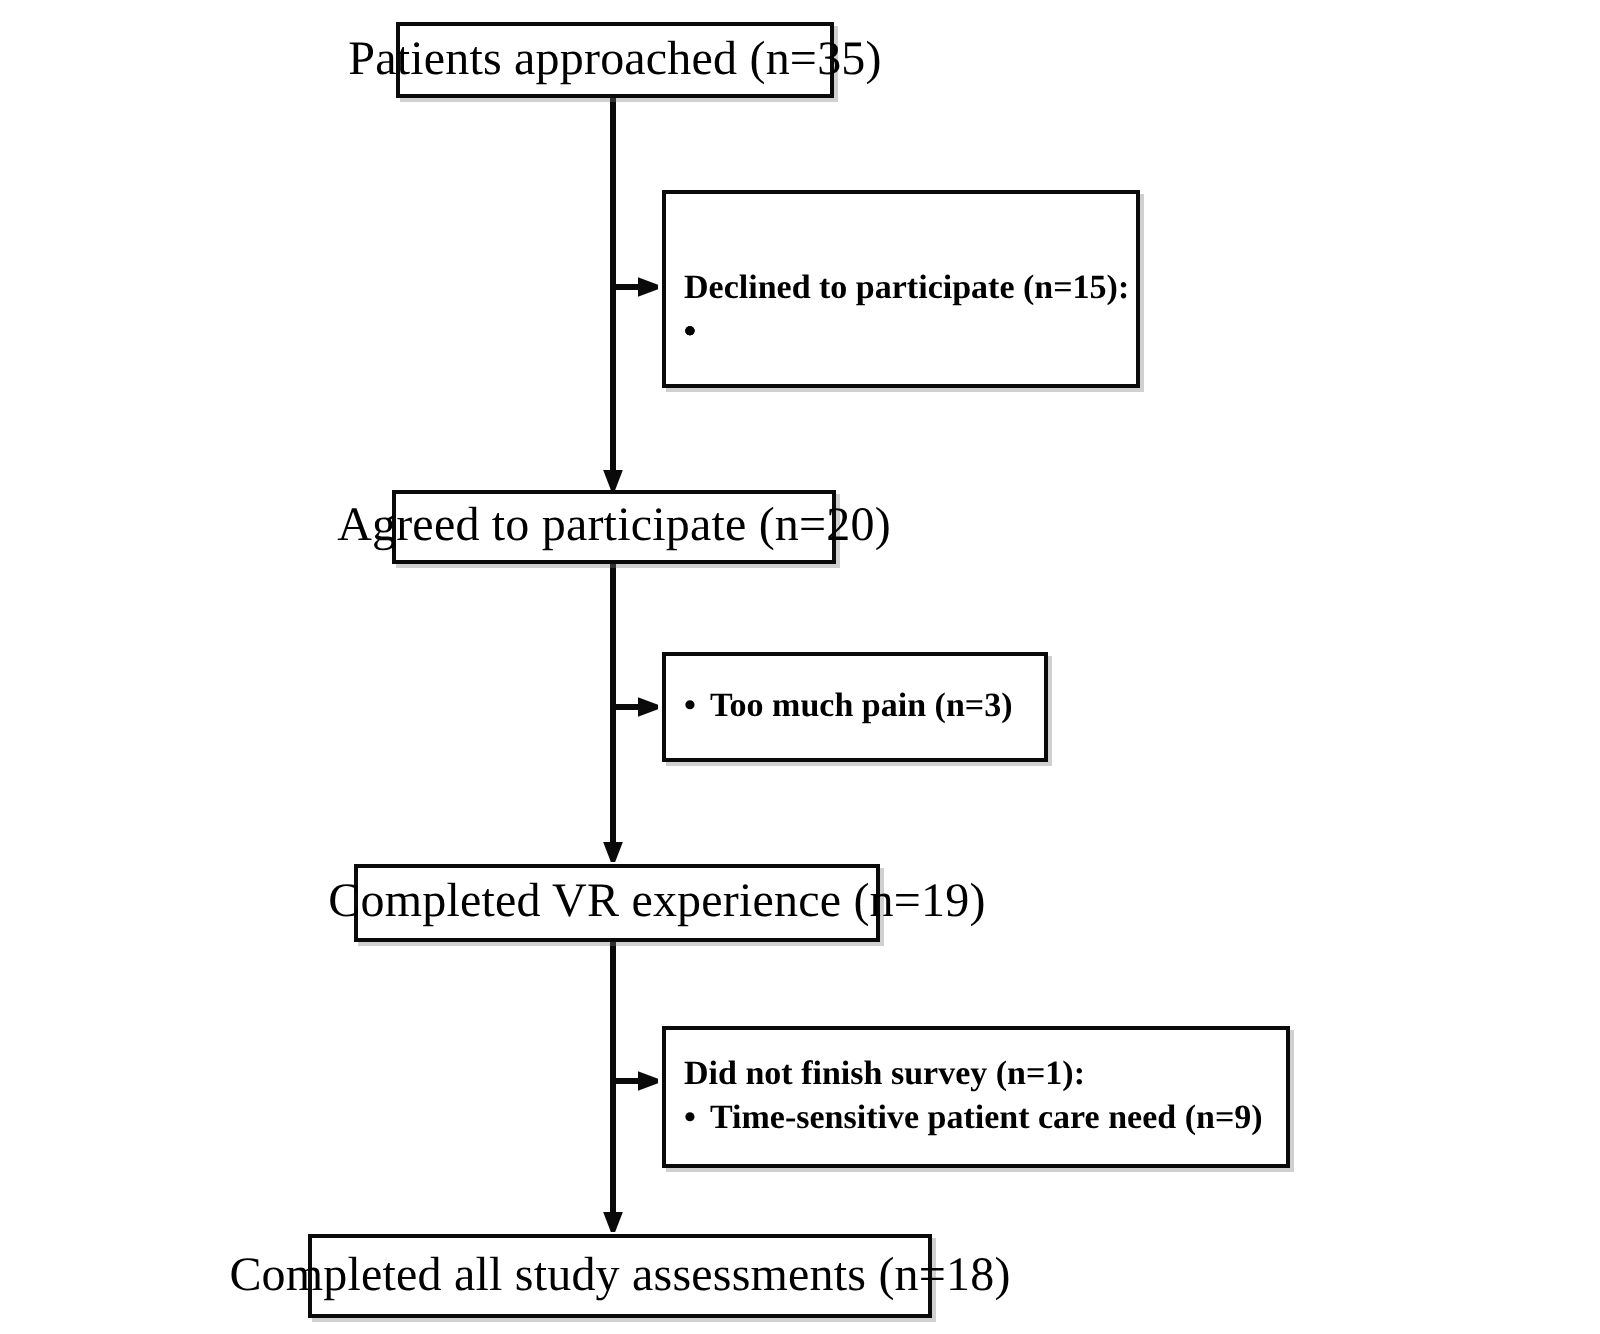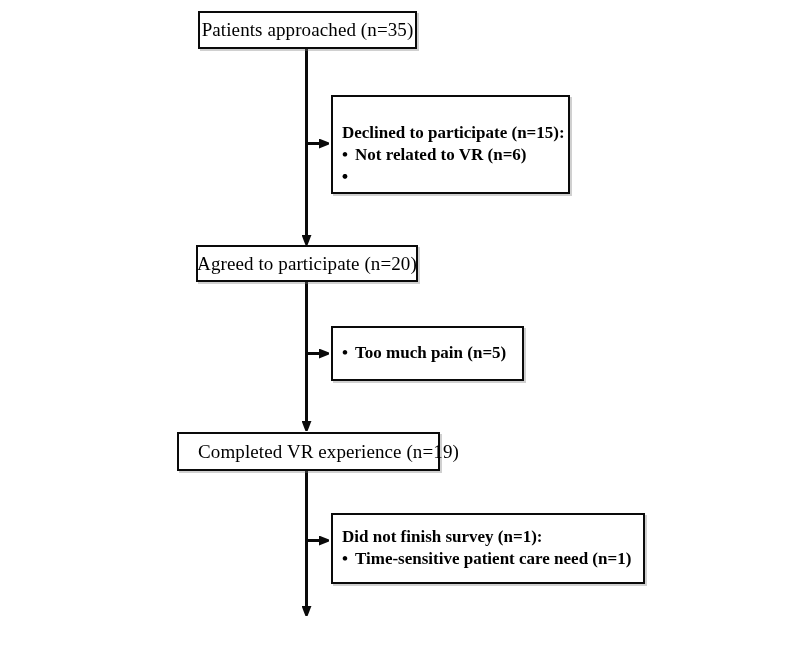--- a/index.html
+++ b/index.html
@@ -35,21 +35,21 @@
     box-shadow: 2px 2px 0 rgba(120,120,120,0.35);
     display: flex;
     flex-direction: column;
     justify-content: center;
   }
   .node.main {
     align-items: center;
     text-align: center;
   }
   .node.main .node-title {
-    font-size: 19px;
+    font-size: 24px;
     font-weight: normal;
     letter-spacing: 0.1px;
     white-space: nowrap;
   }
   .node.side {
     align-items: flex-start;
     text-align: left;
     padding: 5px 9px 6px 9px;
   }
   .node.side .node-title {
@@ -110,49 +110,51 @@
   </div>
 
   <div class="node main" style="left:196px; top:245px; width:222px; height:37px;">
     <div class="node-title">Agreed to participate (n=20)</div>
   </div>
 
   <div class="node main" style="left:177px; top:432px; width:263px; height:39px;padding-left:40px;">
     <div class="node-title">Completed VR experience (n=19)</div>
   </div>
 
+  <div class="node main" style="left:154px; top:617px; width:312px; height:42px;">
+    <div class="node-title">Completed all study assessments (n=18)</div>
+  </div>
 
   <div class="node side" style="left:331px; top:95px; width:239px; height:99px;">
     <div class="node-title">Declined to participate (n=15):</div>
     <ul class="bullet-list">
       <li>
         <span class="bullet-dot">•</span>
-        <span>Not related to VR (n=6)</span>
       </li>
       <li>
         <span class="bullet-dot">•</span>
       </li>
       <li>
         <span class="bullet-dot">•</span>
       </li>
     </ul>
   </div>
 
   <div class="node side" style="left:331px; top:326px; width:193px; height:55px;">
     <ul class="bullet-list">
       <li>
         <span class="bullet-dot">•</span>
-        <span>Too much pain (n=5)</span>
+        <span>Too much pain (n=3)</span>
       </li>
     </ul>
   </div>
 
   <div class="node side" style="left:331px; top:513px; width:314px; height:71px;">
     <div class="node-title">Did not finish survey (n=1):</div>
     <ul class="bullet-list">
       <li>
         <span class="bullet-dot">•</span>
-        <span>Time-sensitive patient care need (n=1)</span>
+        <span>Time-sensitive patient care need (n=9)</span>
       </li>
     </ul>
   </div>
 
 </div>
 
 </body></html>

